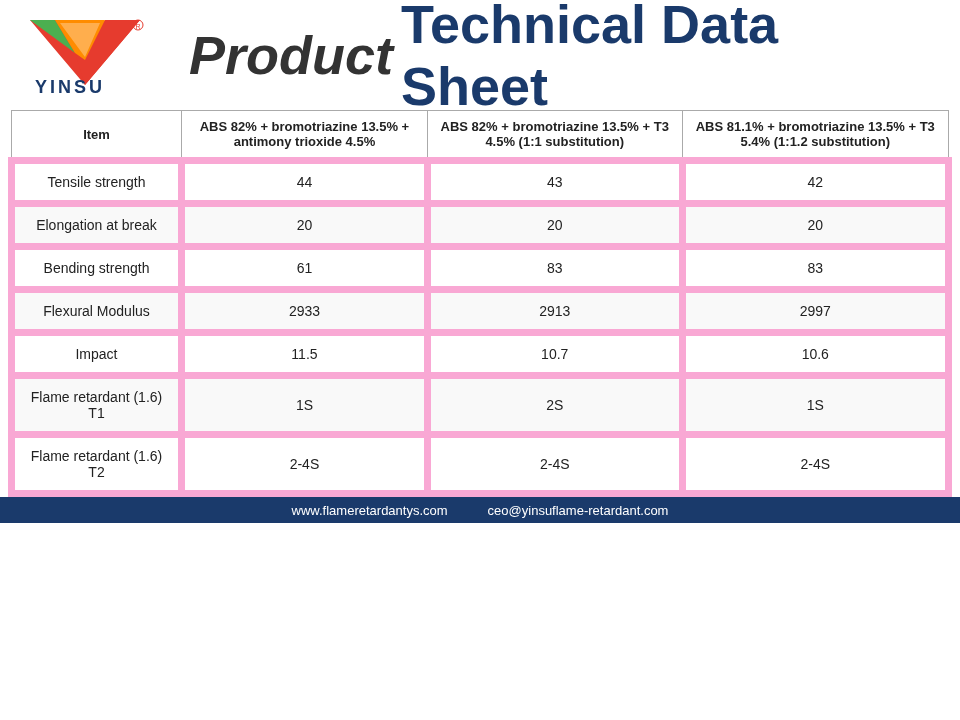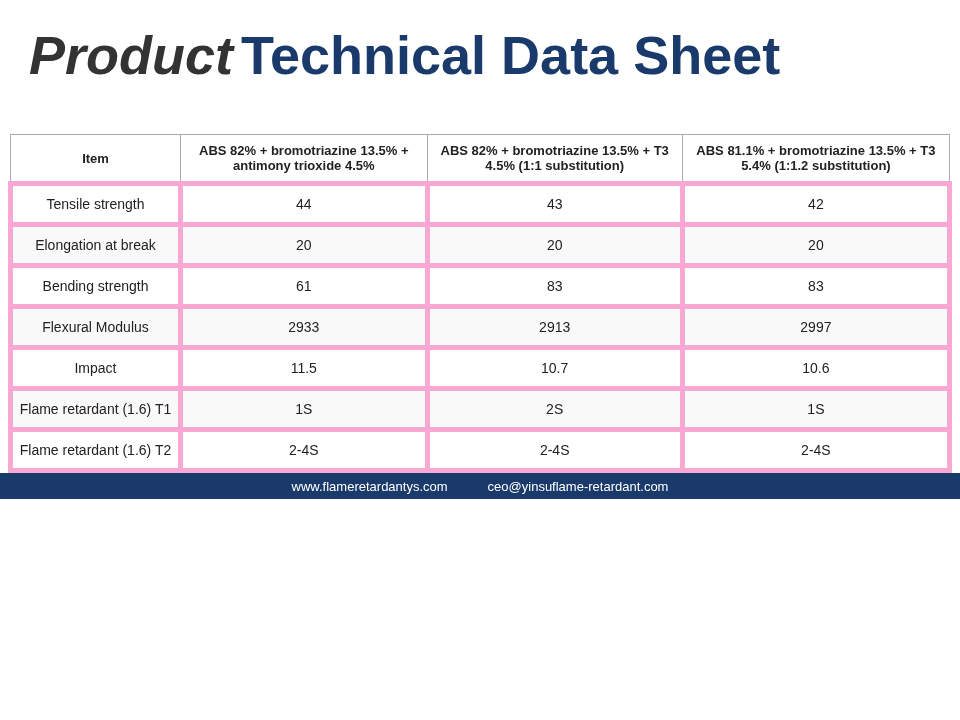--- a/index.html
+++ b/index.html
@@ -44,21 +44,20 @@
       font-size: 54px;
       font-weight: 700;
       color: #1a3a6b;
       margin-left: 8px;
     }
 
     
     .table-container {
       padding: 0 8px;
       flex: 1;
-      margin-top: 24px;
     }
 
     table {
       width: 100%;
       border-collapse: collapse;
       font-size: 14px;
     }
 
     thead tr {
       background: #fff;
@@ -72,21 +71,21 @@
       font-size: 13px;
       color: #222;
       vertical-align: middle;
     }
 
     th.item-header {
       width: 170px;
     }
 
     td {
-      border: 5px solid #f9a8d4;
+      border: 7px solid #f9a8d4;
       padding: 10px 6px;
       text-align: center;
       font-size: 14px;
       color: #222;
       vertical-align: middle;
     }
 
     td.row-label {
       text-align: center;
       font-weight: 500;
@@ -108,20 +107,41 @@
     }
     .footer span {
       color: #fff;
       font-size: 13px;
     }
   </style>
 </head>
 <body>
 
 <div class="header">
+  <div class="logo-area">
+
+    <svg class="logo-svg" viewBox="0 0 130 80" xmlns="http://www.w3.org/2000/svg">
+
+      <polygon points="10,5 45,5 65,45 85,5 120,5 65,70" fill="#e63b2e"></polygon>
+      <polygon points="10,5 45,5 65,45 85,5 120,5 65,70" fill="none"></polygon>
+
+      <polygon points="10,5 35,5 55,38 10,5" fill="#4caf50"></polygon>
+
+      <polygon points="85,5 120,5 65,70 55,38 85,5" fill="#e63b2e"></polygon>
+
+      <polygon points="35,5 85,5 65,45 55,38" fill="#ff8c00"></polygon>
+
+      <polygon points="40,8 80,8 65,42 58,27 70,8 65,42" fill="white" opacity="0.3"></polygon>
+
+      <text x="15" y="78" font-size="18" font-weight="900" font-family="Arial" fill="#1a3a6b" letter-spacing="3">YINSU</text>
+
+      <circle cx="118" cy="10" r="5" fill="none" stroke="#e63b2e" stroke-width="1"></circle>
+      <text x="115.5" y="13.5" font-size="7" font-family="Arial" fill="#e63b2e">R</text>
+    </svg>
+  </div>
   <div class="title-area">
     <span class="title-product">Product</span>
     <span class="title-rest">Technical Data Sheet</span>
   </div>
 </div>
 
 <div class="table-container">
   <table>
     <thead>
       <tr>

